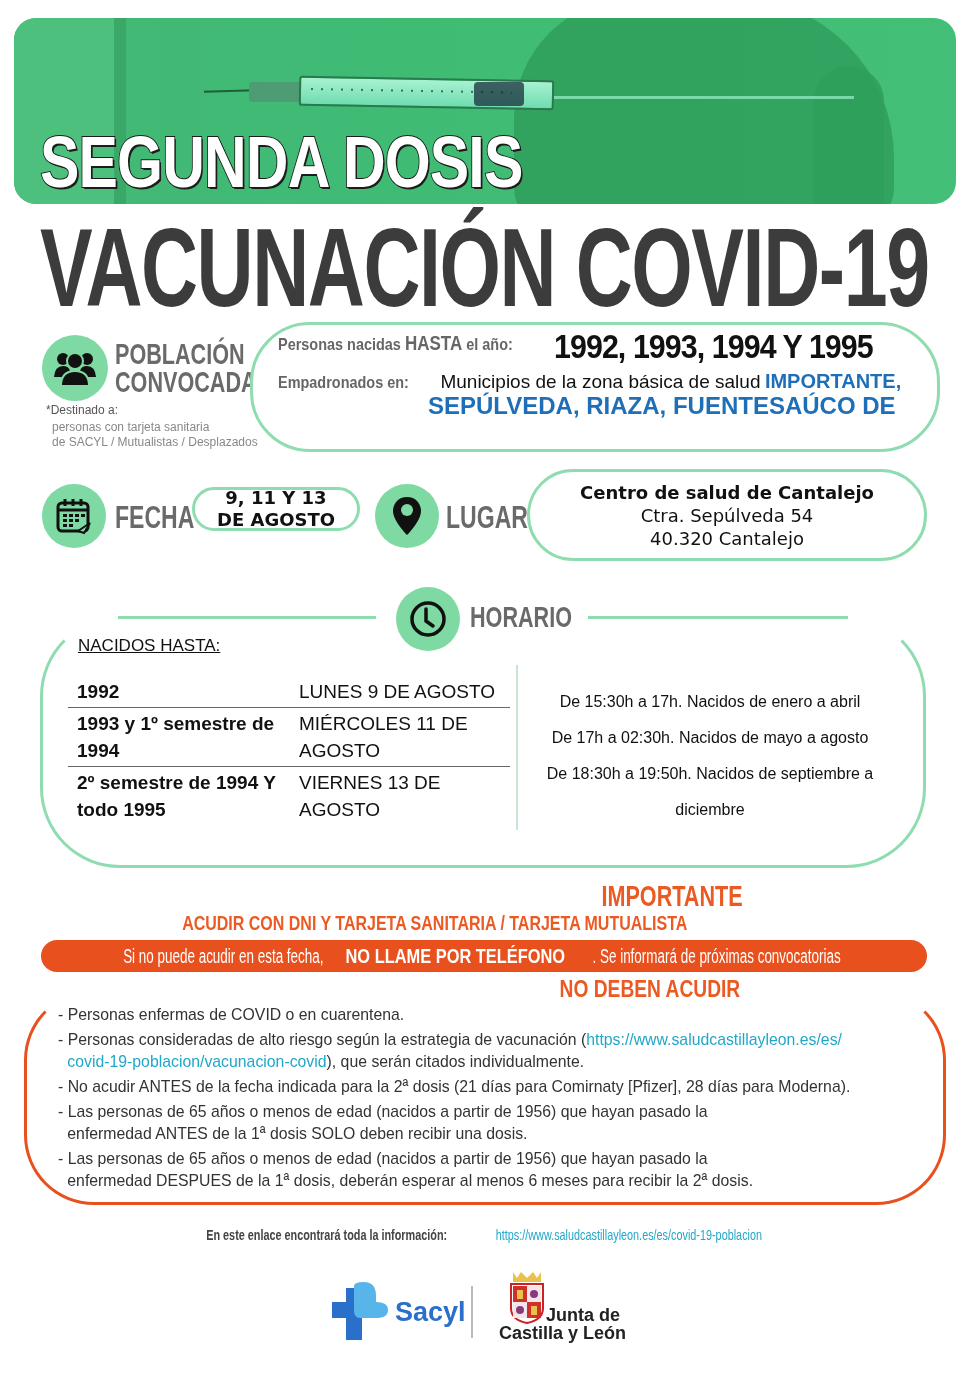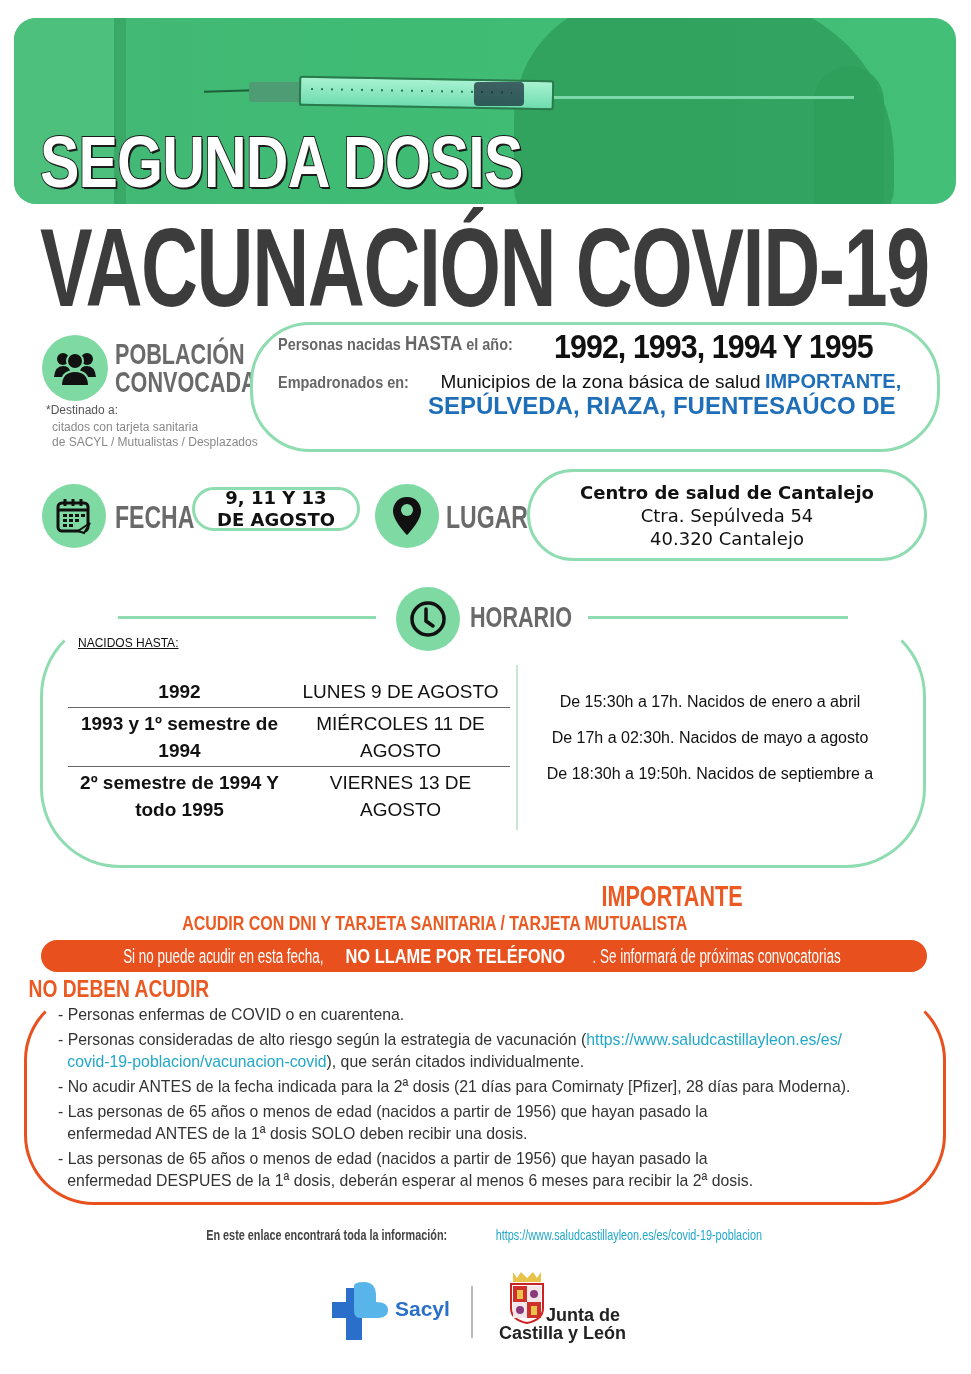--- a/index.html
+++ b/index.html
@@ -88,23 +88,23 @@
   .lugar-box .l2 { font-family: "DejaVu Sans", sans-serif; font-size: 18px; line-height: 23px; color: #111; }
 
   
   .hor-box {
     position: absolute; left: 40px; top: 616px; width: 886px; height: 252px;
     border: 3px solid #8fdcb0; border-radius: 80px; border-top-color: transparent;
   }
   .hor-topline { position: absolute; top: 616px; height: 3px; background: #8fdcb0; }
   .hor-circ { left: 396px; top: 587px; width: 64px; height: 64px; }
   .hor-label { left: 470px; top: 601px; font-size: 30px; line-height: 32px; }
-  .nacidos { position: absolute; left: 78px; top: 636px; font-size: 12px; font-weight: 400; text-decoration: underline; color: #111; }
+  .nacidos { position: absolute; left: 78px; top: 636px; font-size: 17px; font-weight: 400; text-decoration: underline; color: #111; }
   .sched { position: absolute; left: 68px; top: 676px; width: 442px; border-collapse: collapse; }
-  .sched td { font-size: 19px; line-height: 27px; vertical-align: top; padding: 2px 8px 2px 9px; color: #111; text-align: center; }
+  .sched td { font-size: 19px; line-height: 27px; vertical-align: top; padding: 2px 8px 2px 9px; color: #111; }
   .sched td.c1 { font-weight: 700; width: 222px; }
   .sched tr + tr td { border-top: 1.5px solid #666; }
   .vline { position: absolute; left: 516px; top: 665px; width: 2px; height: 165px; background: #c9e6d3; }
   .times { position: absolute; left: 520px; top: 684px; width: 380px; text-align: center; }
   .times div { font-size: 16px; line-height: 36px; color: #111; }
 
   
   .imp-title { position: absolute; left: 0; width: 770px; top: 879px; text-align: right; }
   .imp-title span { display: inline-block; font-weight: 700; font-size: 30px; color: #ea5a22; transform: scaleX(0.72); }
   .imp-sub { position: absolute; left: 0; width: 869px; top: 912px; text-align: center; }
@@ -113,34 +113,34 @@
     position: absolute; left: 41px; top: 940px; width: 886px; height: 32px; border-radius: 16px;
     background: #e8501e; display: flex; align-items: center; justify-content: center; overflow: hidden;
   }
   .warn-bar span { display: inline-block; color: #fff; font-size: 20px; white-space: nowrap; transform: scaleX(0.82); }
   .warn-bar b { font-weight: 700; }
 
   .nd-box {
     position: absolute; left: 24px; top: 990px; width: 922px; height: 215px;
     border: 3px solid #e8501e; border-radius: 70px; border-top-color: transparent;
   }
-  .nd-title { position: absolute; left: 0; width: 769px; top: 975px; text-align: left; }
+  .nd-title { position: absolute; left: 0; width: 769px; top: 975px; text-align: right; }
   .nd-title span { display: inline-block; font-weight: 700; font-size: 24px; color: #ea5a22; transform: scaleX(0.8); background: #fff; padding: 0 6px; }
   .nd-list { position: absolute; left: 58px; top: 1004px; width: 890px; }
   .nd-item { font-size: 17px; line-height: 22px; color: #333; margin-bottom: 3px; white-space: nowrap; transform: scaleX(0.93); transform-origin: left top; }
   .nd-item .link { color: #21a7c8; }
 
   .footer-info { position: absolute; left: 0; width: 971px; top: 1226px; text-align: center; }
   .footer-info span { display: inline-block; font-size: 15px; transform: scaleX(0.85); white-space: nowrap; }
   .footer-info .t { color: #444; font-weight: 700; }
   .footer-info .u { color: #21a7c8; }
 
   
   .sacyl { position: absolute; left: 330px; top: 1282px; width: 120px; height: 60px; }
-  .sacyl-text { position: absolute; left: 395px; top: 1297px; font-size: 21px; font-weight: 700; color: #2a6fc9; }
+  .sacyl-text { position: absolute; left: 395px; top: 1297px; font-size: 27px; font-weight: 700; color: #2a6fc9; }
   .logo-sep { position: absolute; left: 471px; top: 1286px; width: 2px; height: 52px; background: #bbb; }
   .shield { position: absolute; left: 507px; top: 1270px; width: 40px; height: 54px; }
   .junta1 { position: absolute; left: 546px; top: 1305px; font-size: 18px; font-weight: 700; color: #222; }
   .junta2 { position: absolute; left: 499px; top: 1323px; font-size: 18px; font-weight: 700; color: #222; }
 </style>
 </head>
 <body>
 
 <div class="banner">
   <div class="wall"></div>
@@ -165,21 +165,21 @@
     <circle cx="22" cy="12" r="8" fill="#111" stroke="#7fd9a2" stroke-width="2"></circle>
     <path d="M8 37 Q8 22 22 22 Q36 22 36 37 Z" fill="#111" stroke="#7fd9a2" stroke-width="2"></path>
   </svg>
 </div>
 <div class="label-cond pob-label">
   <div>POBLACIÓN</div>
   <div>CONVOCADA*</div>
 </div>
 <div class="dest-title">*Destinado a:</div>
 <div class="dest-text">
-  <div>citados con tarjeta sanitaria</div>
+  <div>personas con tarjeta sanitaria</div>
   <div>de SACYL / Mutualistas / Desplazados</div>
 </div>
 
 <div class="pill pob-box"></div>
 <div class="pob-line1">
   <span class="pob-q">
     <span>Personas nacidas </span><span class="pob-q-big">HASTA</span><span> el año:</span>
   </span>
 </div>
 <div class="pob-years">1992, 1993, 1994 Y 1995</div>
@@ -258,20 +258,21 @@
     <td class="c1">2º semestre de 1994 Y todo 1995</td>
     <td>VIERNES 13 DE AGOSTO</td>
   </tr>
 </tbody>
   </table>
 <div class="vline"></div>
 <div class="times">
   <div>De 15:30h a 17h. Nacidos de enero a abril</div>
   <div>De 17h a 02:30h. Nacidos de mayo a agosto</div>
   <div>De 18:30h a 19:50h. Nacidos de septiembre a</div>
+  <div>diciembre</div>
 </div>
 
 <div class="imp-title">
   <span>IMPORTANTE</span>
 </div>
 <div class="imp-sub">
   <span>ACUDIR CON DNI Y TARJETA SANITARIA / TARJETA MUTUALISTA</span>
 </div>
 <div class="warn-bar">
   <span><span>Si no puede acudir en esta fecha, </span><b>NO LLAME POR TELÉFONO</b><span>. Se informará de próximas convocatorias</span></span>

